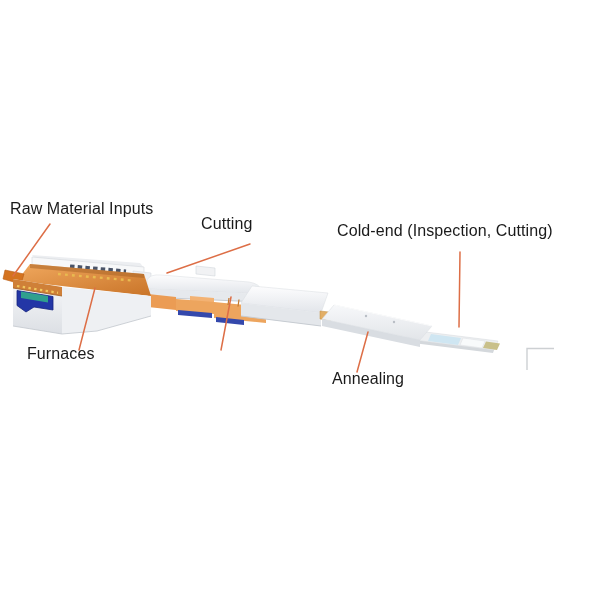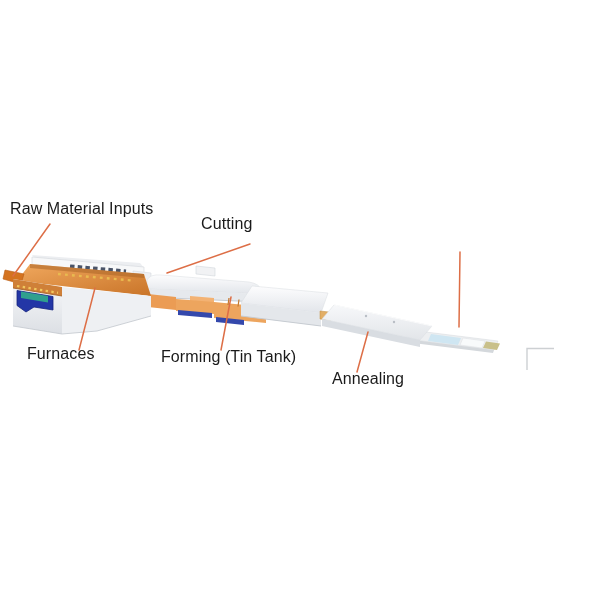--- a/index.html
+++ b/index.html
@@ -125,17 +125,17 @@
       <line x1="250" y1="244" x2="167" y2="273"></line>
       <line x1="95" y1="288" x2="79" y2="350"></line>
       <line x1="231" y1="297" x2="221" y2="350"></line>
       <line x1="368" y1="332" x2="357" y2="372"></line>
       <line x1="460" y1="252" x2="459" y2="327"></line>
     </g>
   </svg>
 
   <div class="diagram-label lbl-raw">Raw Material Inputs</div>
   <div class="diagram-label lbl-fining">Cutting</div>
+  <div class="diagram-label lbl-coldend">Cold-end (Inspection, Cutting)</div>
   <div class="diagram-label lbl-furnaces">Furnaces</div>
-  <div class="diagram-label lbl-forming">Forming (Tin Tank)</div>
   <div class="diagram-label lbl-annealing">Annealing</div>
 
 </div>
 
 </body></html>

